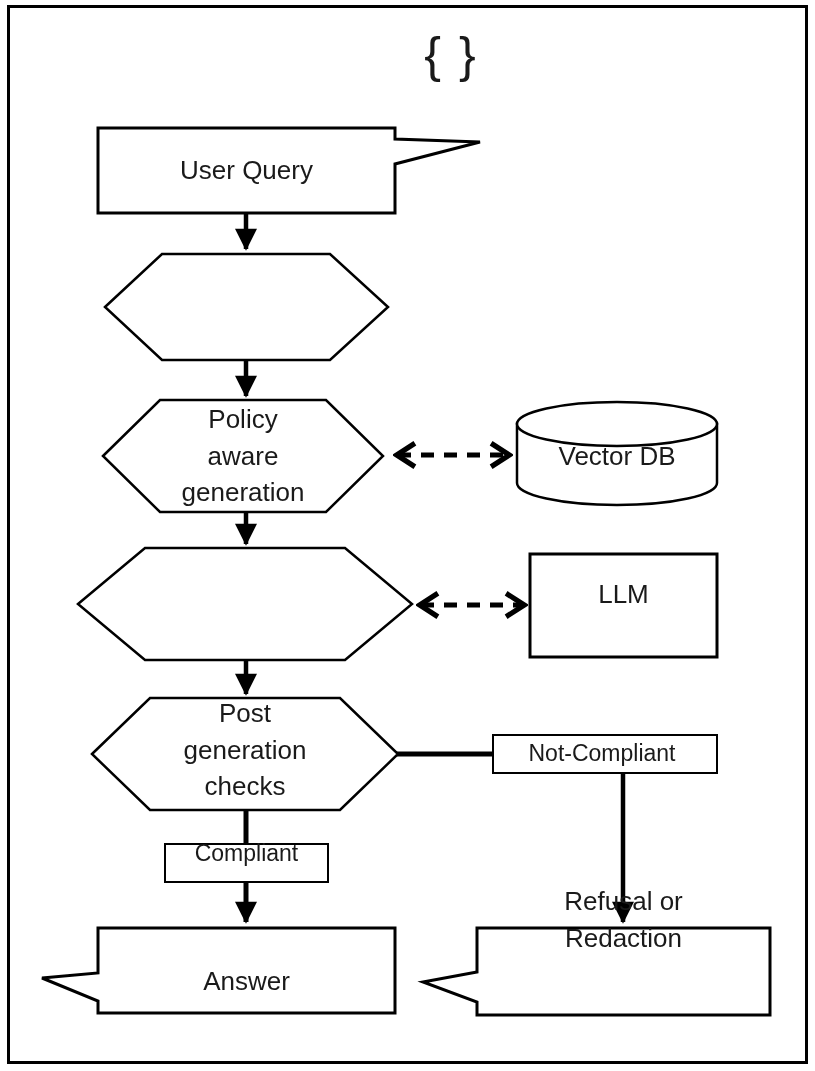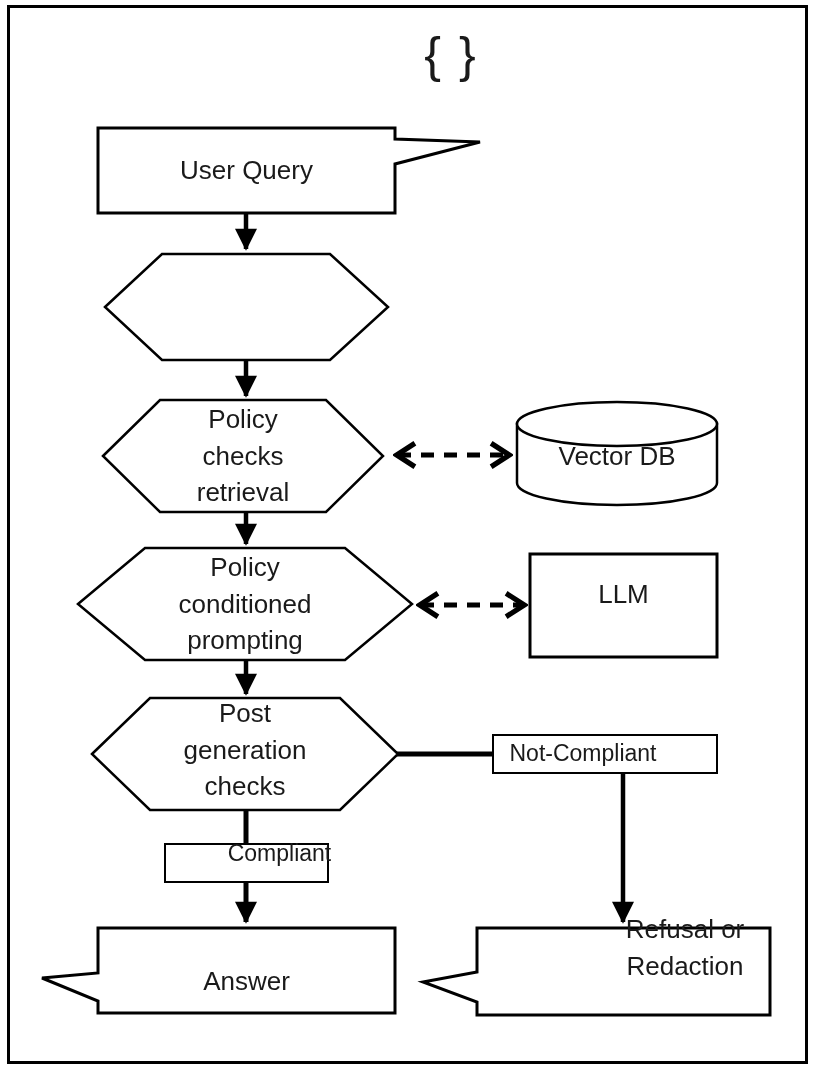--- a/index.html
+++ b/index.html
@@ -71,38 +71,35 @@
 
   <div class="title">
     <span class="brace">{</span>
     <span class="brace">}</span>
   </div>
 
   <div class="lbl" style="left:98px; top:128px; width:297px; height:85px;text-align:right;">User Query</div>
 
 
   <div class="lbl" style="left:103px; top:400px; width:280px; height:112px;">
-    <span class="inner" style="width:130px;">Policy checks retrieval</span>
+    <span class="inner" style="width:130px;">Policy aware generation</span>
   </div>
 
   <div class="lbl" style="left:517px; top:402px; width:200px; height:103px; padding-top:5px; box-sizing:border-box;">Vector DB</div>
 
-  <div class="lbl" style="left:78px; top:548px; width:334px; height:112px;">
-    <span class="inner" style="width:160px;">Policy conditioned prompting</span>
-  </div>
 
   <div class="lbl" style="left:530px; top:554px; width:187px; height:80px;">LLM</div>
 
   <div class="lbl" style="left:92px; top:698px; width:306px; height:104px;align-items:center;">
     <span class="inner" style="width:150px;">Post generation checks</span>
   </div>
 
-  <div class="lbl small" style="left:493px; top:735px; width:180px; height:38px;">Not-Compliant</div>
+  <div class="lbl small" style="left:512px; top:735px; width:180px; height:38px;">Not-Compliant</div>
 
-  <div class="lbl small" style="left:165px; top:844px; width:163px; height:20px;padding-left:33px;">Compliant</div>
+  <div class="lbl small" style="left:165px; top:844px; width:163px; height:20px;">Compliant</div>
 
   <div class="lbl" style="left:98px; top:928px; width:297px; height:106px;">Answer</div>
 
-  <div class="lbl" style="left:477px; top:904px; width:293px; height:87px;justify-content:flex-end;">
+  <div class="lbl" style="left:477px; top:876px; width:293px; height:87px;">
     <span class="inner" style="width:170px;">Refusal or Redaction</span>
   </div>
 
 </div>
 
 </body></html>

